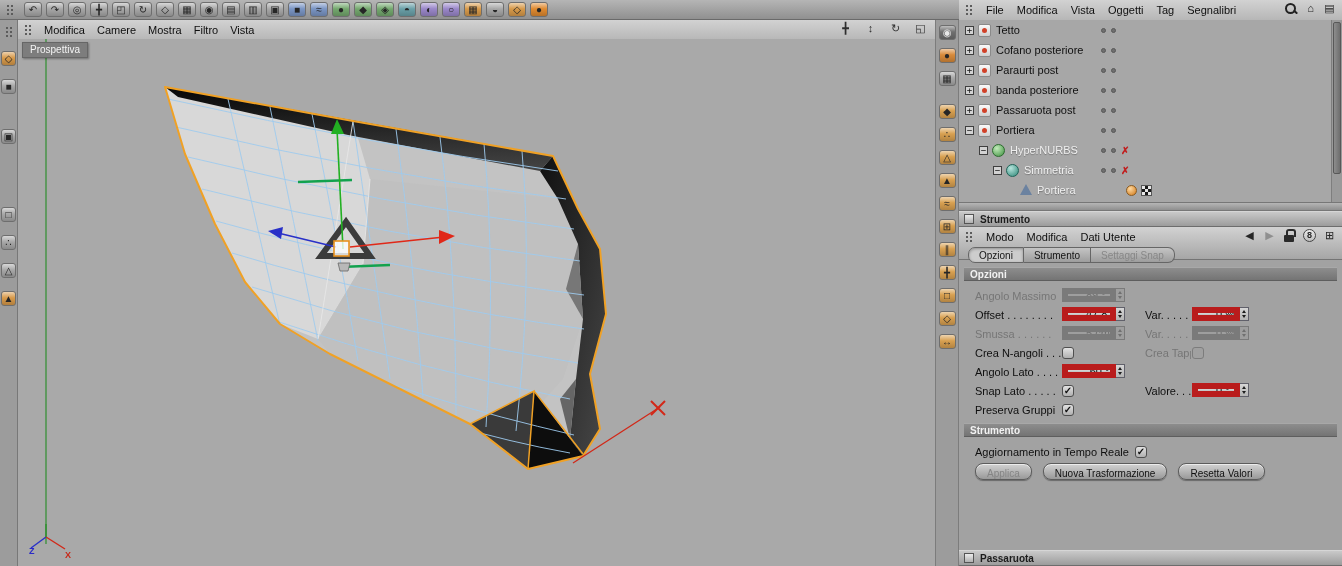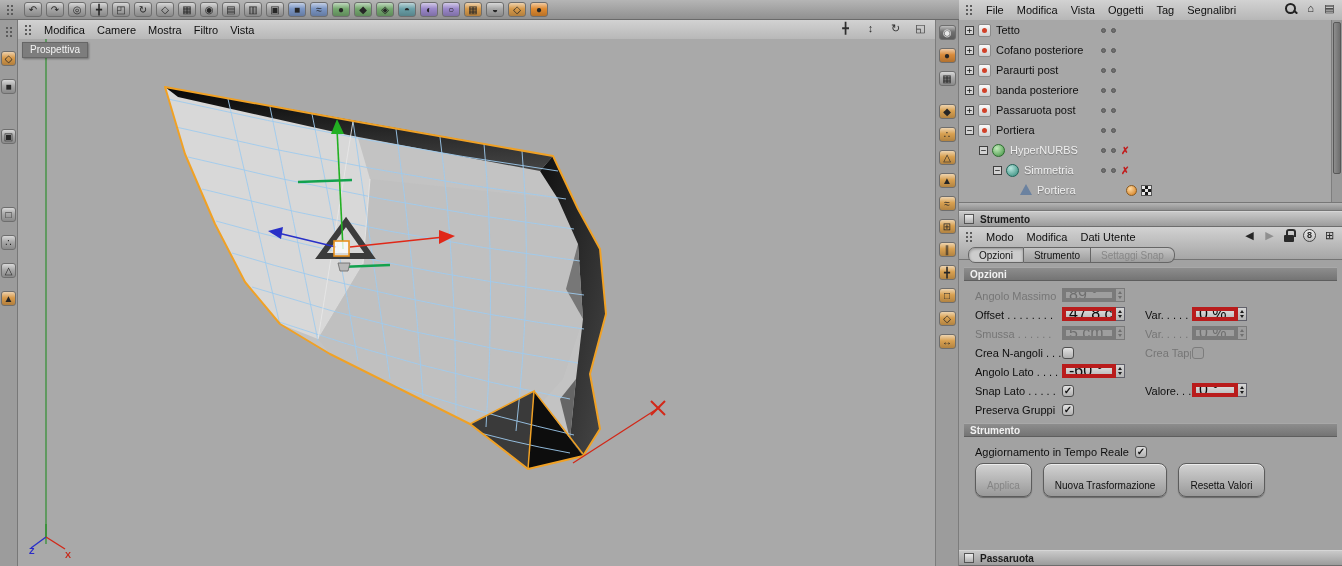--- a/index.html
+++ b/index.html
@@ -99,36 +99,36 @@
   .sect{margin:2px 5px 2px 5px;height:14px;display:flex;align-items:center;padding-left:6px;background:linear-gradient(#8d8d8d,#747474);border-top:1px solid #a8a8a8;border-bottom:1px solid #5e5e5e;color:#f2f2f2;font-weight:bold;font-size:10px}
   .sect.s2{margin-top:7px}
 
   .frow{position:relative;display:flex;align-items:flex-end;height:19px;padding-left:16px}
   .flab{width:87px;white-space:nowrap;overflow:hidden;font-size:11px;color:#0f0f0f;flex:0 0 auto}
   .flab.wide{width:auto;margin-right:6px}
   .flab2{position:absolute;left:186px;width:46px;white-space:nowrap;overflow:hidden;font-size:11px;color:#0f0f0f}
   .dis{color:#767676}
   .ctl{display:flex;align-items:center}
   .ctl2{position:absolute;left:233px;display:flex;align-items:center}
-  .val{height:14px;border:4px solid #b91c1c;background:linear-gradient(#d8d8d8,#c0c0c0);display:flex;align-items:center;padding:0 3px;font-size:16px;color:#0c0c0c;width:54px;white-space:nowrap;overflow:hidden}
+  .val{height:14px;border:6px solid #b91c1c;background:linear-gradient(#d8d8d8,#c0c0c0);display:flex;align-items:center;padding:0 18px;font-size:11px;color:#0c0c0c;width:54px;white-space:nowrap;overflow:hidden}
   .val.v2{width:46px}
   .val.dis{background:#9e9e9e;color:#6f6f6f;border-color:#7a7a7a}
   .spin{width:9px;height:14px;border:1px solid #60606a;border-left:none;background:linear-gradient(#d6d6d6,#b4b4b4);display:flex;flex-direction:column;align-items:center;justify-content:center;gap:2px;flex:0 0 auto}
   .spin i{display:block;width:0;height:0}
   .spin .u{border-left:2.5px solid transparent;border-right:2.5px solid transparent;border-bottom:3.5px solid #1c1c1c}
   .spin .d{border-left:2.5px solid transparent;border-right:2.5px solid transparent;border-top:3.5px solid #1c1c1c}
   .spin.dis{background:#9e9e9e;border-color:#7a7a7a}
   .spin.dis .u{border-bottom-color:#707070}
   .spin.dis .d{border-top-color:#707070}
   .cb{width:12px;height:12px;border:1px solid #4f4f4f;border-radius:3px;background:linear-gradient(#e2e2e2,#b0b0b0);display:inline-flex;align-items:center;justify-content:center;font-size:10px;color:#0d0d0d;flex:0 0 auto}
   .cb.checked::after{content:"✓";font-weight:bold;margin-top:-1px}
   .cb.dis{background:#a0a0a0;border-color:#7c7c7c;color:#666}
 
   .btnrow{display:flex;gap:11px;padding-left:16px;margin-top:5px}
-  .btn{height:17px;padding:16px 11px;border:1px solid #5c5c5c;border-radius:8px;background:linear-gradient(#d2d2d2,#999);font-size:10px;color:#101010;font-family:inherit;box-shadow:0 1px 1px rgba(0,0,0,.35),inset 0 1px 0 rgba(255,255,255,.6);cursor:default}
+  .btn{height:17px;padding:4px 11px;border:1px solid #5c5c5c;border-radius:8px;background:linear-gradient(#d2d2d2,#999);font-size:10px;color:#101010;font-family:inherit;box-shadow:0 1px 1px rgba(0,0,0,.35),inset 0 1px 0 rgba(255,255,255,.6);cursor:default}
   .btn.dis{color:#858585}
 </style>
 </head>
 <body>
 
 <div id="app">
 
   <div id="top-toolbar">
     <span class="handle"></span>
     <span style="display:flex;gap:4px;align-items:flex-end">

